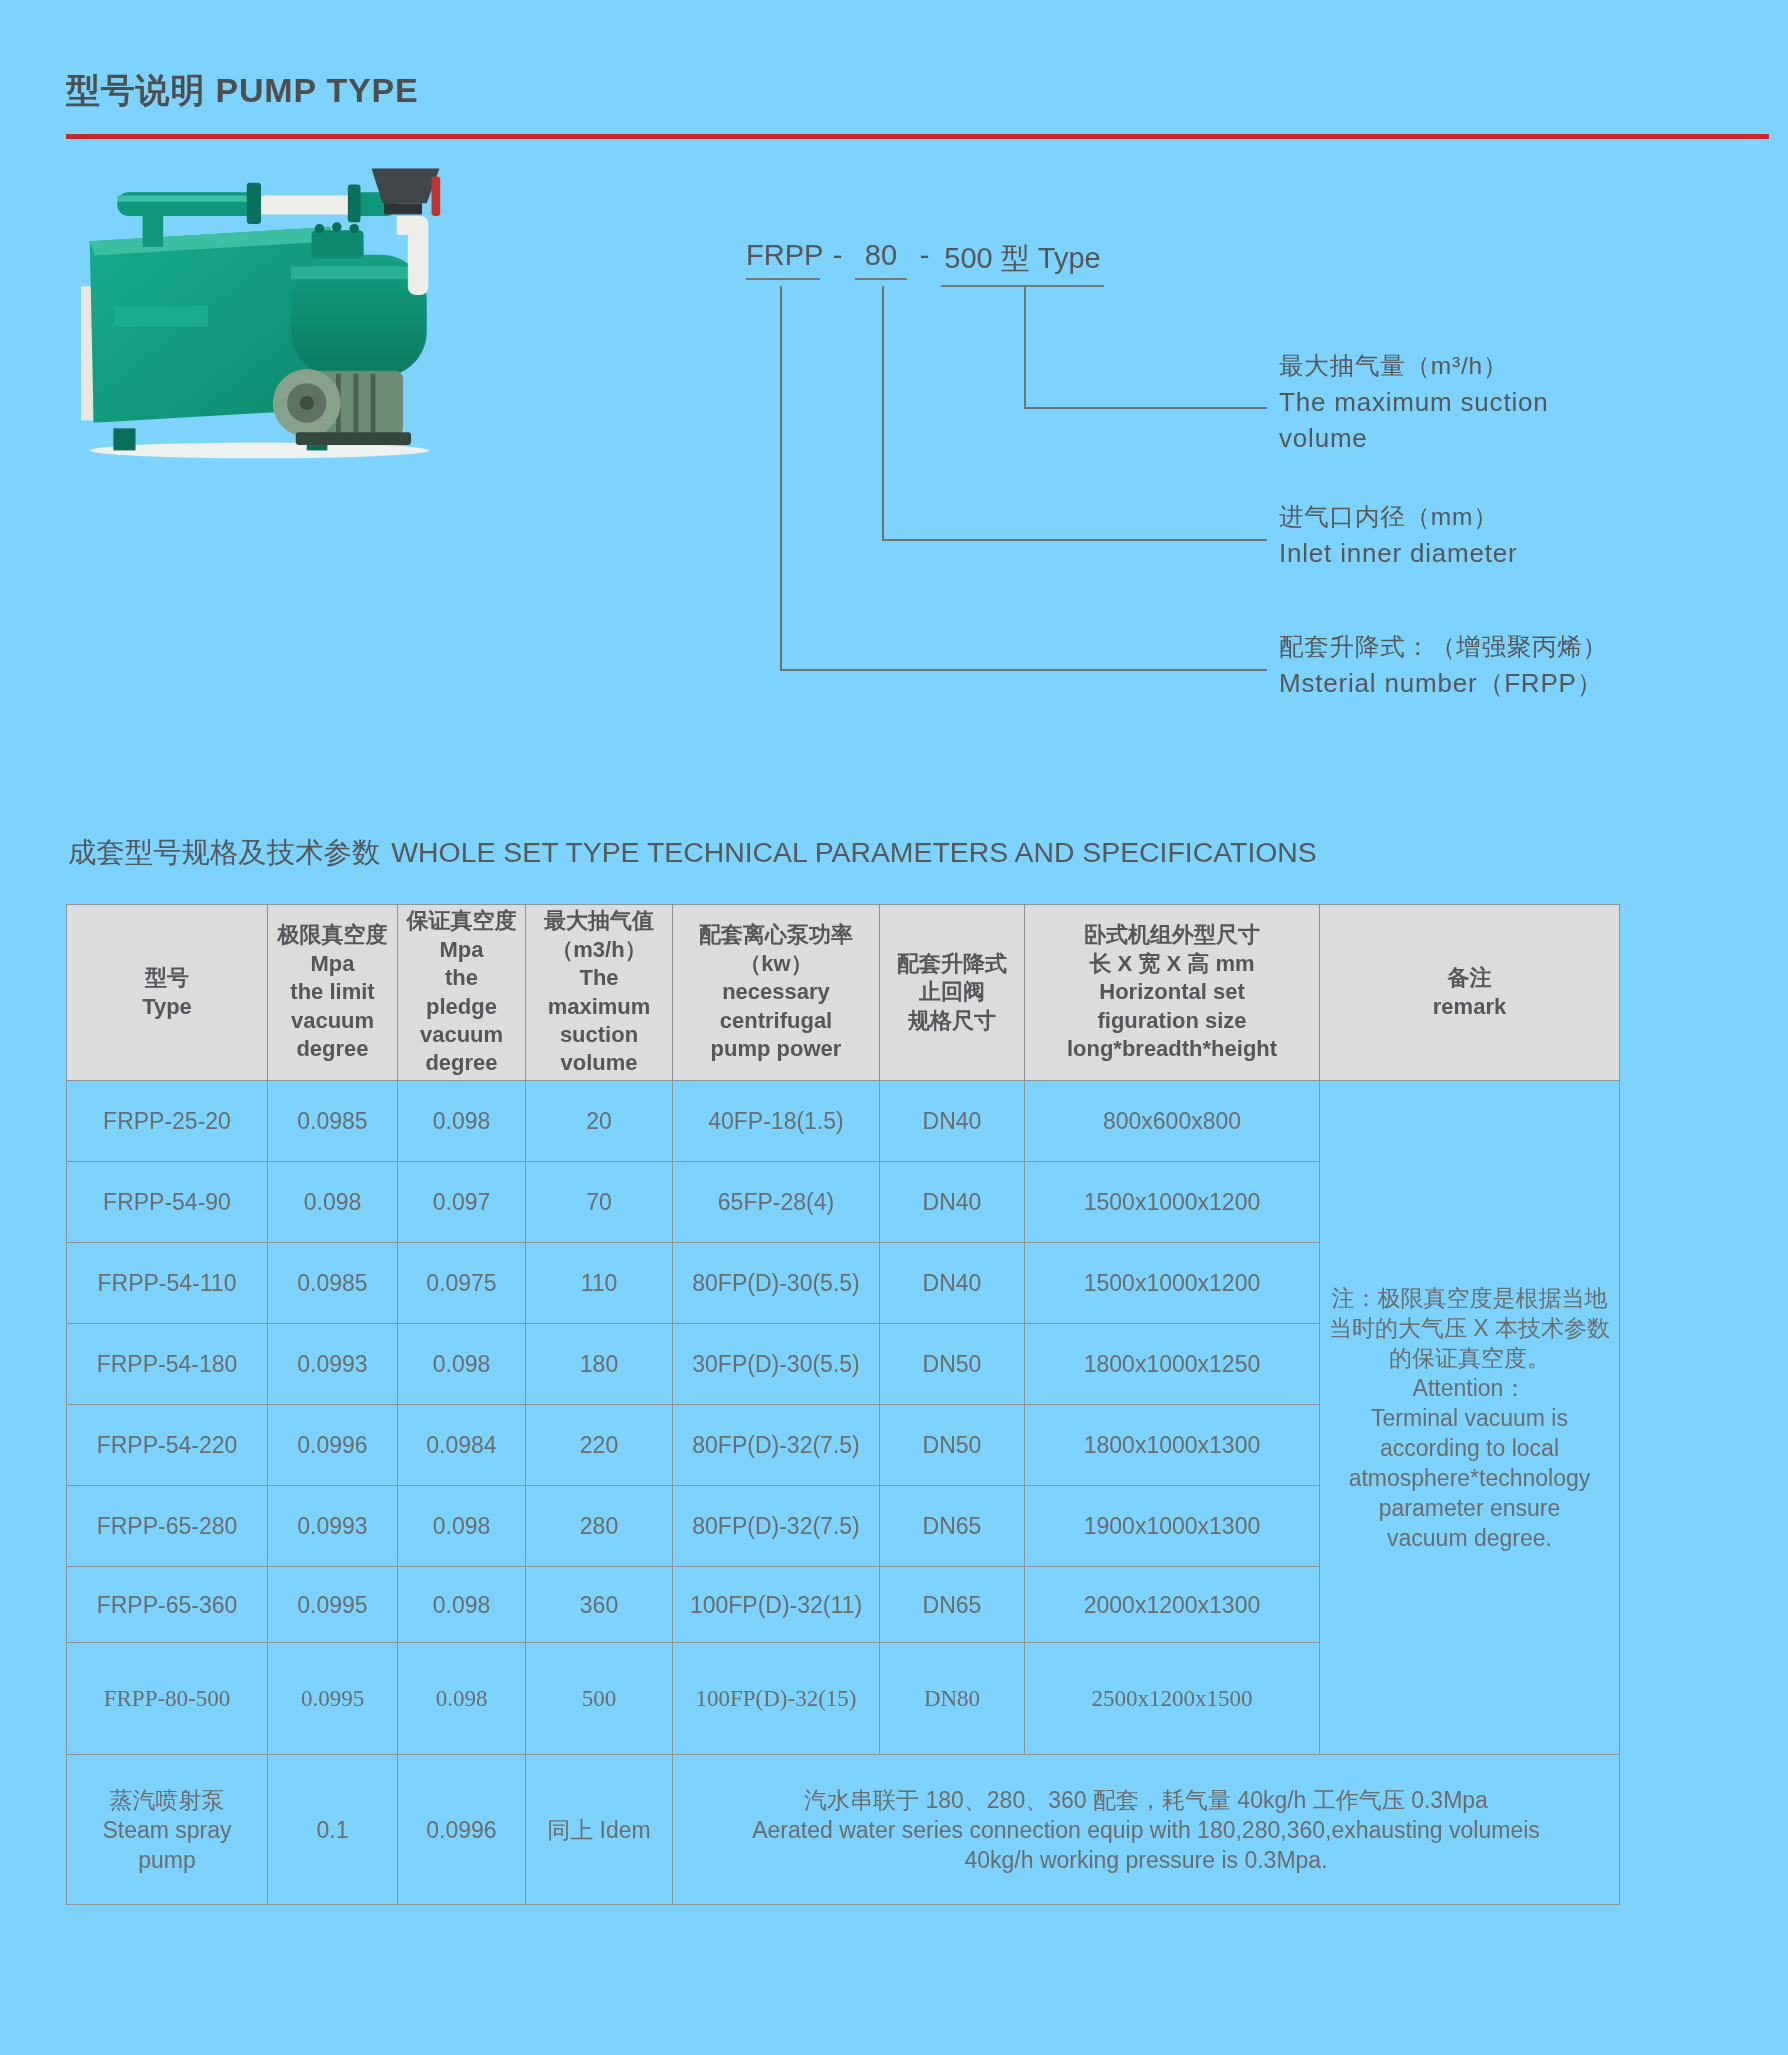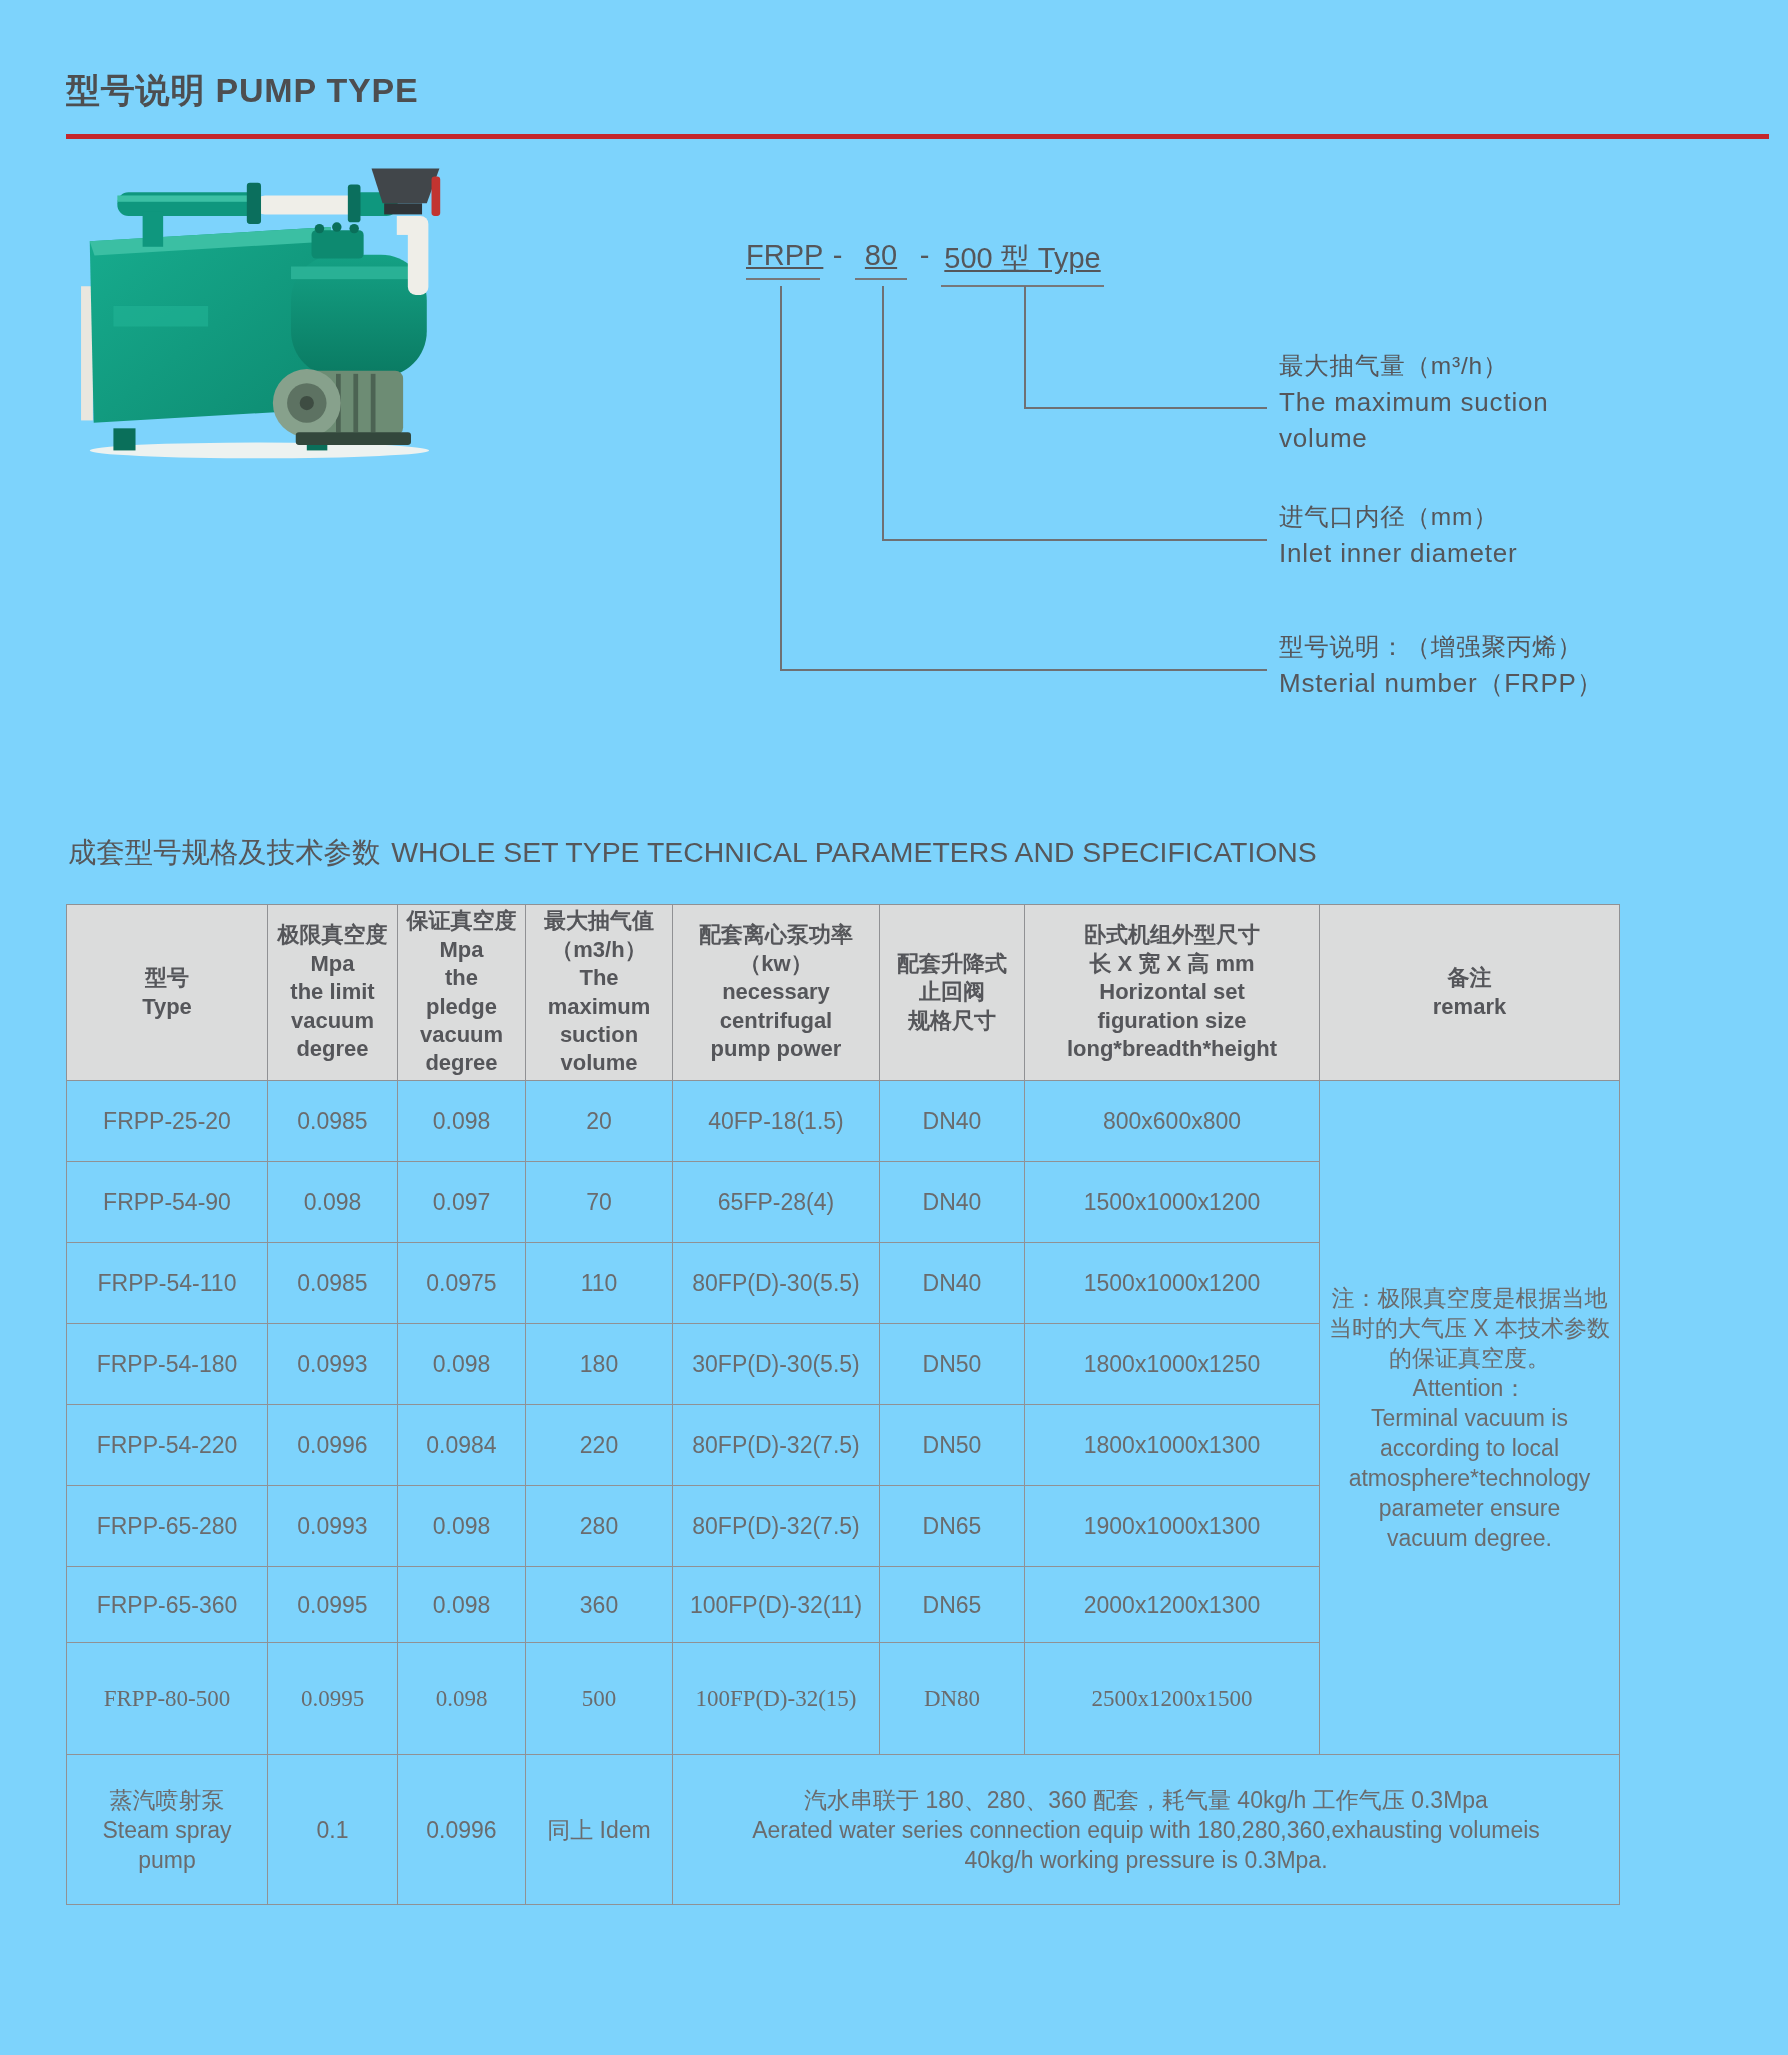--- a/index.html
+++ b/index.html
@@ -10,21 +10,21 @@
   .page-title{position:absolute;left:66px;top:68px;font-size:34px;font-weight:bold;
               color:#4d4e50;letter-spacing:0.8px;white-space:nowrap;}
   .red-rule{position:absolute;left:66px;top:134px;width:1703px;height:4.7px;background:#c4262c;}
 
   
   .pump-photo{position:absolute;left:70px;top:148px;width:371px;height:312px;}
 
   
   .code-part{position:absolute;top:239px;font-size:29px;color:#55565a;text-align:center;
              padding-bottom:5.5px;white-space:nowrap;}
-  .underlined{border-bottom:2.4px solid #76777a;text-decoration:underline;}
+  .underlined{border-bottom:2.4px solid #76777a;}
   .dline{position:absolute;background:#6f7073;}
   .annot{position:absolute;left:1279px;color:#55565a;}
   .annot .zh{font-size:24.5px;line-height:36px;letter-spacing:0.8px;}
   .annot .en{font-size:26px;line-height:36px;letter-spacing:0.8px;}
 
   
   .section-title{position:absolute;left:68px;top:834px;font-size:28.4px;color:#56575a;white-space:nowrap;}
   .section-title .en{margin-left:11px;}
 
   table.spec{position:absolute;left:66px;top:904px;width:1553px;border-collapse:collapse;
@@ -124,21 +124,21 @@
   <div class="annot" style="top:348px;">
     <div class="zh">最大抽气量（m³/h）</div>
     <div class="en">The maximum suction</div>
     <div class="en">volume</div>
   </div>
   <div class="annot" style="top:499px;">
     <div class="zh">进气口内径（mm）</div>
     <div class="en">Inlet inner diameter</div>
   </div>
   <div class="annot" style="top:629px;">
-    <div class="zh">型号说明：（增强聚丙烯）</div>
+    <div class="zh">配套升降式：（增强聚丙烯）</div>
     <div class="en">Msterial number（FRPP）</div>
   </div>
 
   <div class="section-title">
     <span>成套型号规格及技术参数</span><span class="en">WHOLE SET TYPE TECHNICAL PARAMETERS AND SPECIFICATIONS</span>
   </div>
 
   <table class="spec">
     <colgroup>
       <col style="width:201px">

